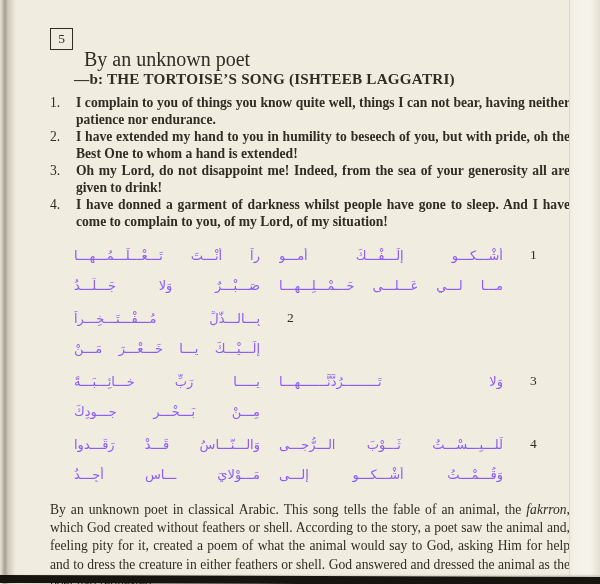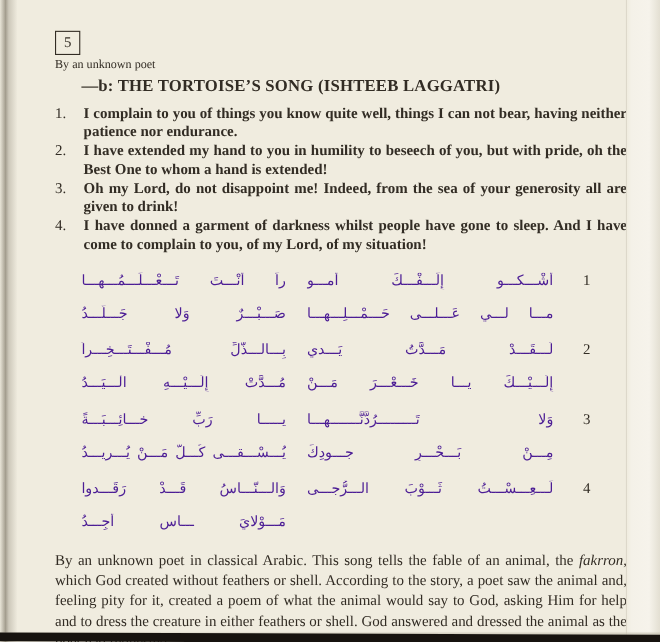--- a/index.html
+++ b/index.html
@@ -42,21 +42,21 @@
   .header-row { display: flex; align-items: flex-start; gap: 10px; }
   .track-box {
     flex: none;
     width: 21px; height: 20px;
     border: 1.6px solid #322c24;
     display: flex; align-items: center; justify-content: center;
     font-size: 13.5px; line-height: 1;
     margin-top: 1px;
   }
   .title-a { font-weight: bold; font-size: 15.2px; line-height: 23px; letter-spacing: .2px; }
-  .byline   { font-size: 11px; line-height: 19px; }
+  .byline   { margin-left: 34px; font-size: 20px; line-height: 19px; }
   .title-b  { margin-left: 24px; font-weight: bold; font-size: 15.2px; line-height: 20px; letter-spacing: .2px; }
 
   
   .translation { margin-top: 5px; }
   .t-item { display: flex; font-size: 13.6px; line-height: 17px; }
   .t-num  { flex: none; width: 26px; }
   .t-text { flex: 1; text-align: justify; font-weight: bold; }
 
   
   .arabic { margin-top: 10px; padding-left: 24px; }
@@ -67,21 +67,21 @@
     column-gap: 19px;
     align-items: center;
     height: 30px;
   }
   .hemistich {
     font-family: "DejaVu Sans", sans-serif;
     font-size: 13px;
     direction: rtl;
     text-align: justify;
     text-align-last: justify;
-    color: #4c1d95;
+    color: #8b5cf6;
     overflow: hidden;
   }
   .verse-num {
     font-family: "Liberation Serif", serif;
     font-size: 13.5px;
     text-align: left;
     padding-left: 8px;
   }
 
   
@@ -138,51 +138,49 @@
         <div class="verse-line">
           <div class="hemistich">صَـــبْـــرٌ وَلا جَـــلَّـــدُ</div>
           <div class="hemistich">مـــا لـــي عَـــلـــى حَـــمْـــلِـــهـــا</div>
           <div class="verse-num"></div>
         </div>
       </div>
 
       <div class="stanza">
         <div class="verse-line">
           <div class="hemistich">بِـــالـــذُّلِّ مُـــفْـــتَـــخِـــراً</div>
-          <div class="hemistich">لَـــقَـــدْ مَـــدَّتُ يَـــدي</div>
           <div class="verse-num">2</div>
         </div>
         <div class="verse-line">
-          <div class="hemistich">مُـــدَّتْ إِلَـــيْـــهِ الْـــيَـــدُ</div>
           <div class="hemistich">إِلَـــيْـــكَ يـــا خَـــعْـــرَ مَـــنْ</div>
           <div class="verse-num"></div>
         </div>
       </div>
 
       <div class="stanza">
         <div class="verse-line">
           <div class="hemistich">يـــــا رَبِّ خـــائِـــبَـــةً</div>
           <div class="hemistich">وَلا تَـــــــــرُدَّنَّـــــــهـــا</div>
           <div class="verse-num">3</div>
         </div>
         <div class="verse-line">
-          <div class="hemistich">يُـــسْـــقـــى كُـــلُّ مَـــنْ يُـــريـــدُ</div>
           <div class="hemistich">مِـــنْ بَـــحْـــرِ جـــودِكَ</div>
           <div class="verse-num"></div>
         </div>
       </div>
 
       <div class="stanza">
         <div class="verse-line">
           <div class="hemistich">وَالـــنّـــاسُ قَـــدْ رَقَـــدوا</div>
-          <div class="hemistich">لَـــعِـــسْـــتُ ثَـــوْبَ الـــرُّجـــى</div>
+          <div class="hemistich">لَلـــىِـــسْـــتُ ثَـــوْبَ الـــرُّجـــى</div>
           <div class="verse-num">4</div>
         </div>
         <div class="verse-line">
           <div class="hemistich">مَـــوْلايَ ـــاس أَجِـــدُ</div>
+          <div class="hemistich">وَقُـــمْـــتُ أَشْـــكـــو إِلـــى</div>
           <div class="verse-num"></div>
         </div>
       </div>
 
     </div>
 
     <div class="footnote">
       <span>By an unknown poet in classical Arabic. This song tells the fable of an animal, the </span><span class="ital">fakrron</span><span>, which God created without feathers or shell. According to the story, a poet saw the animal and, feeling pity for it, created a poem of what the animal would say to God, asking Him for help and to dress the creature in either feathers or shell. God answered and dressed the animal as the poet had requested.</span>
     </div>
 

